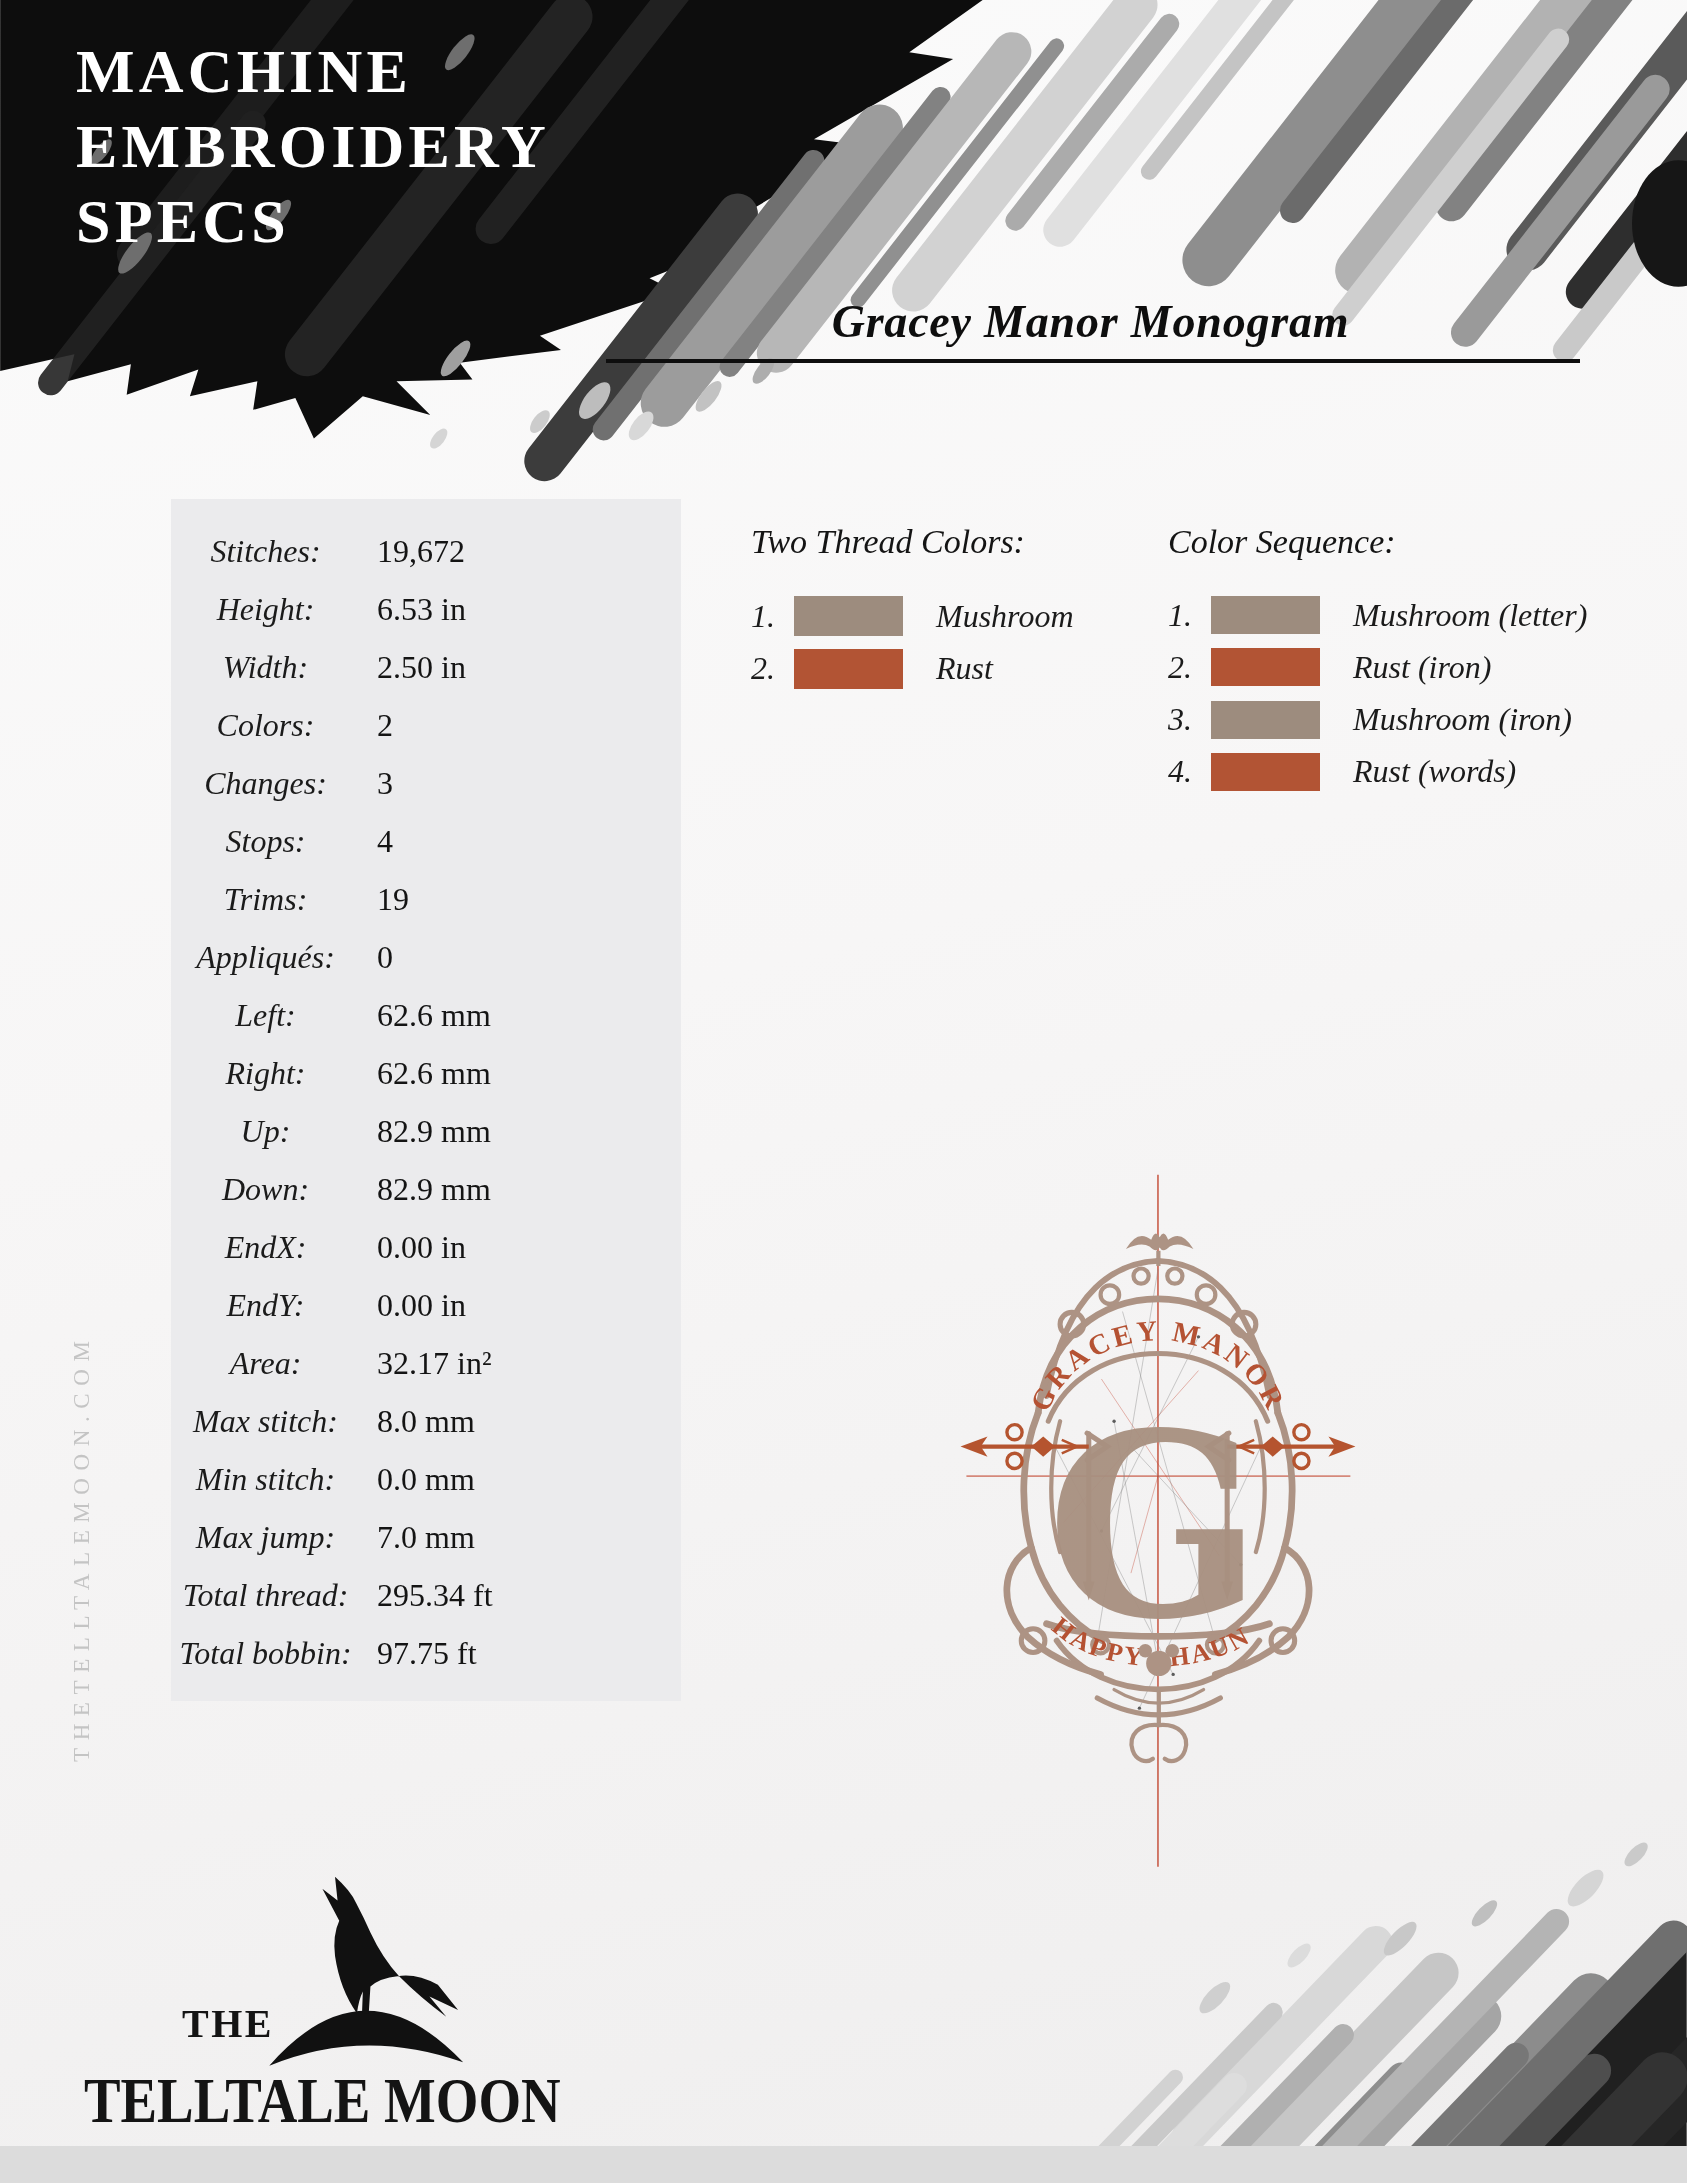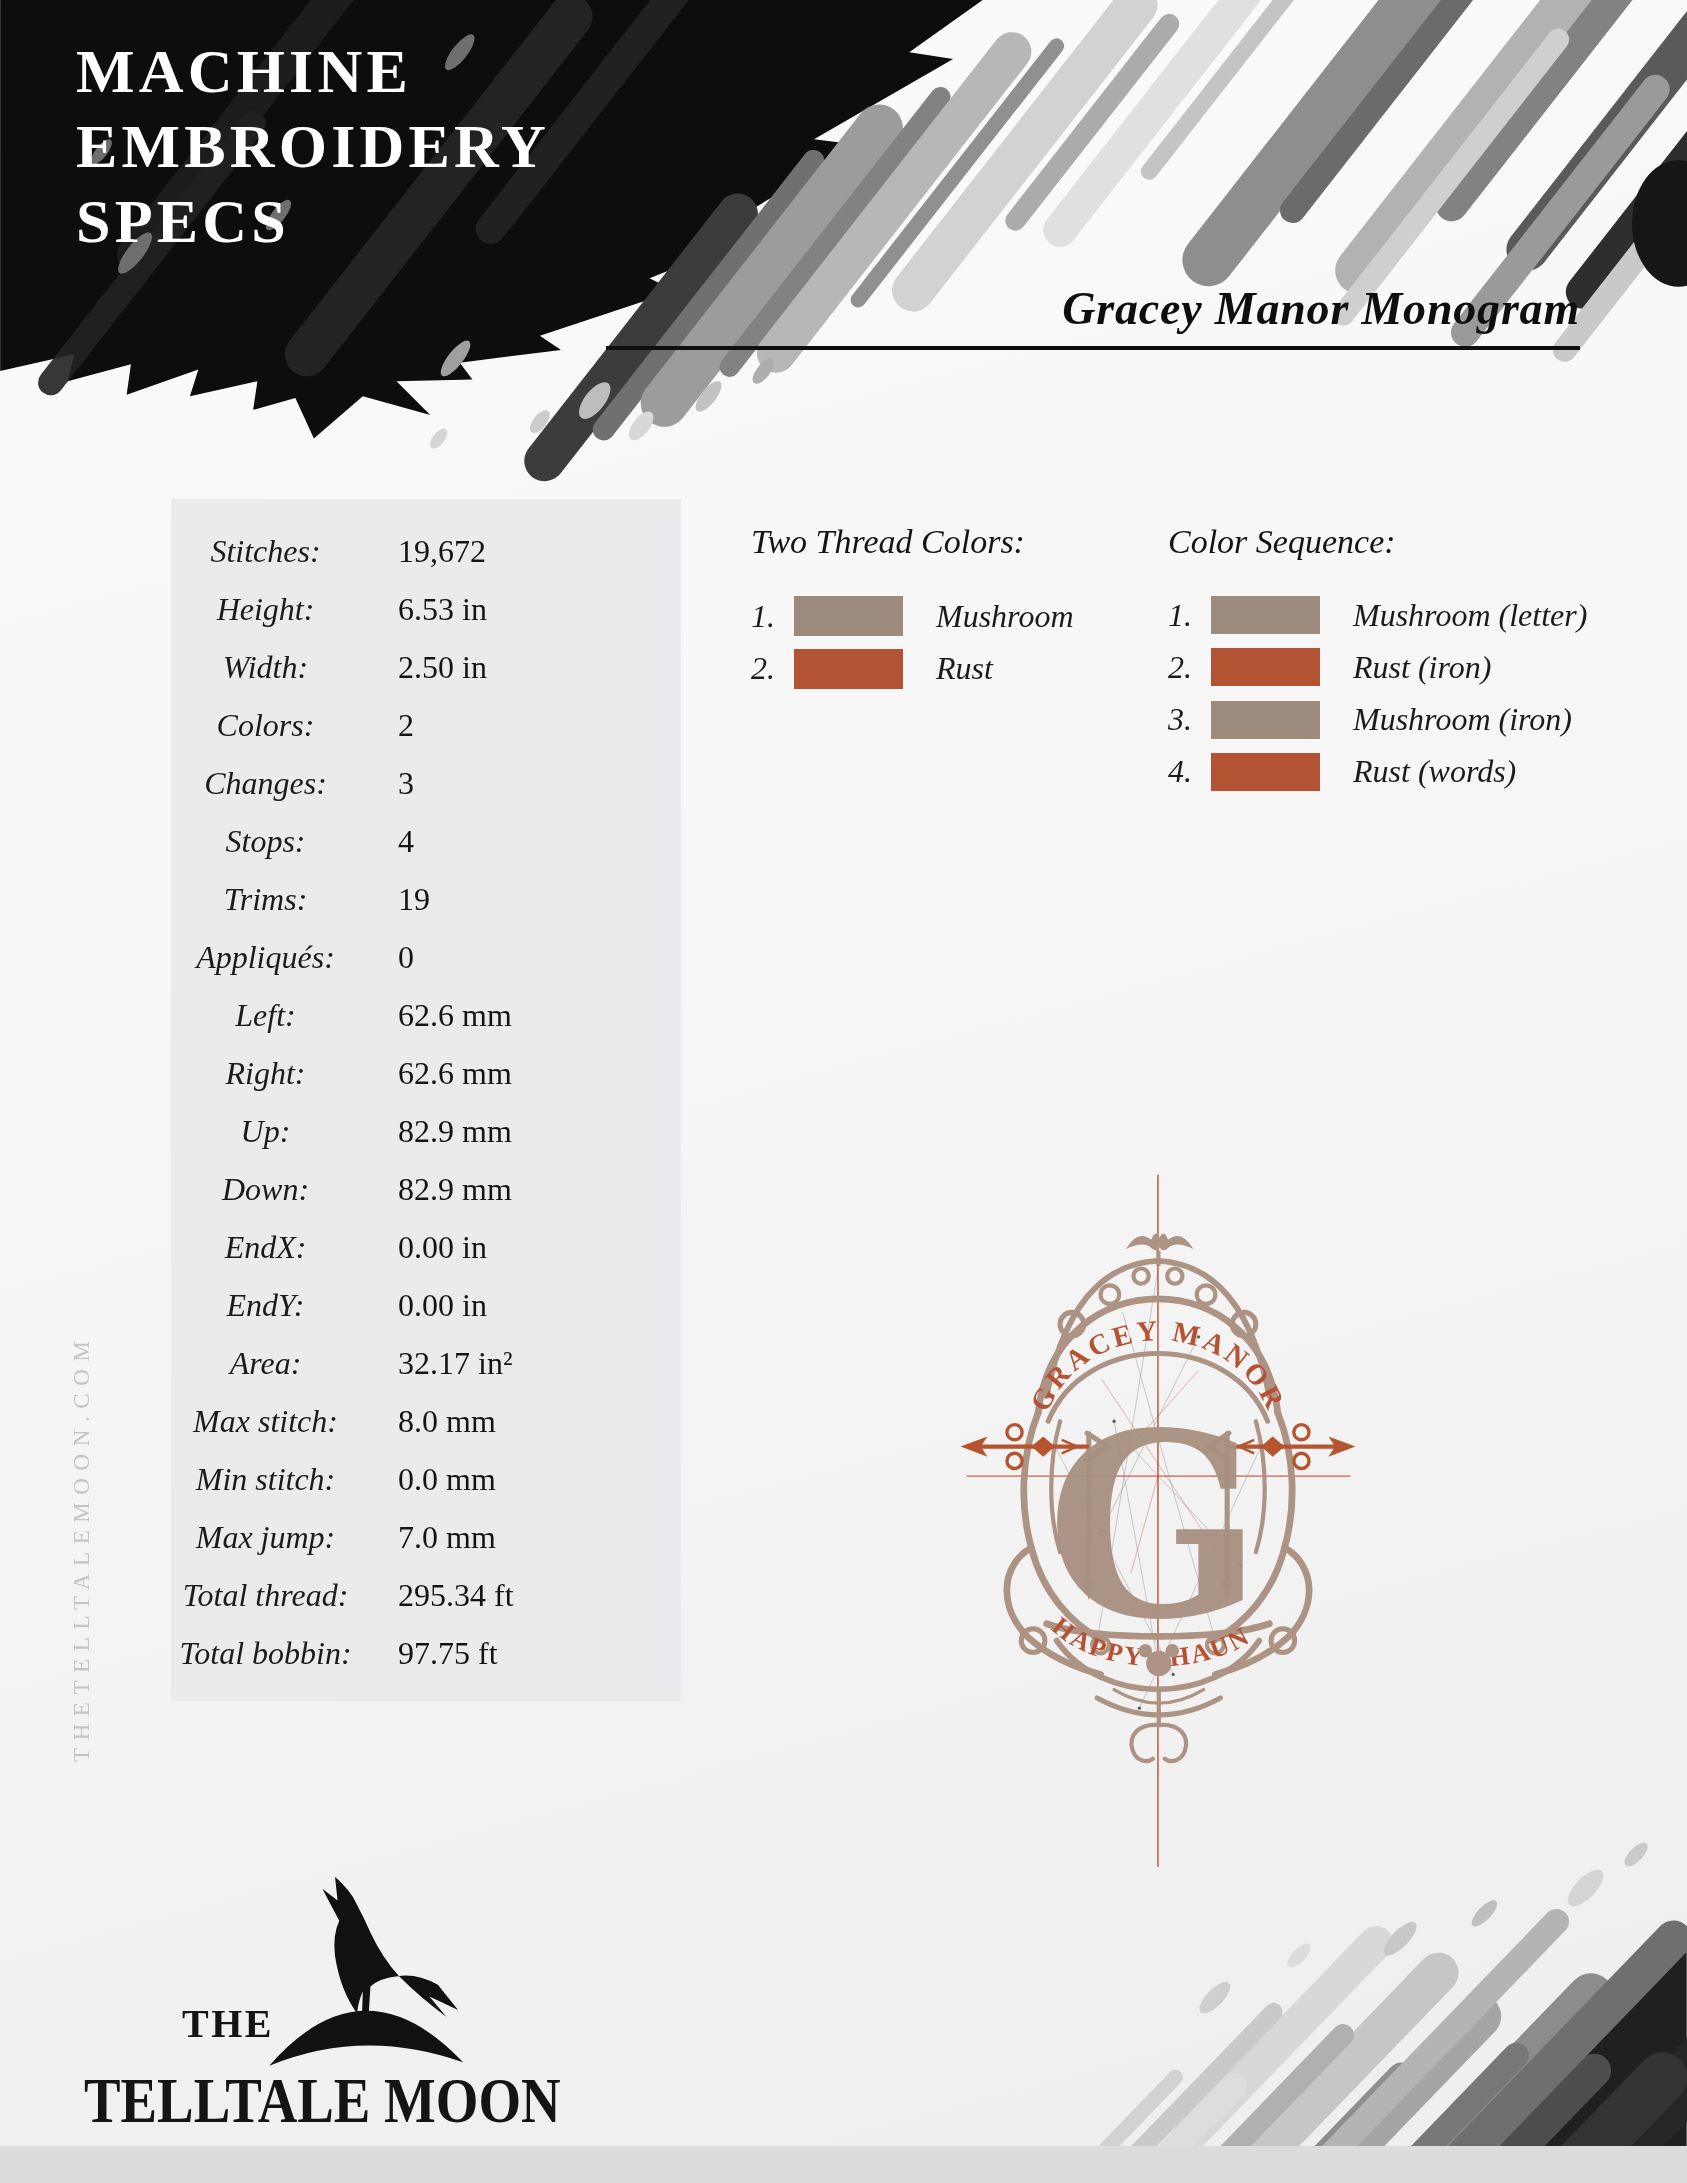--- a/index.html
+++ b/index.html
@@ -13,33 +13,33 @@
 
   
   .title-block{
     position:absolute;left:76px;top:34px;
     color:#ffffff;font-weight:700;font-size:62px;line-height:75px;
     letter-spacing:4.2px;font-family:"Liberation Serif",serif;
   }
   .title-line{display:block;}
 
   
-  .header-right{position:absolute;top:282px;right:107px;width:979px;text-align:right;}
+  .header-right{position:absolute;top:295px;right:107px;width:979px;text-align:center;}
   .design-name{font-size:46px;font-weight:700;font-style:italic;color:#0e0e0e;letter-spacing:0.8px;}
   .header-rule{margin-top:11px;margin-left:auto;width:974px;height:4.2px;background:#0e0e0e;}
   .size-label{margin-top:12.7px;font-size:46px;font-weight:700;font-style:italic;color:#0e0e0e;letter-spacing:0.8px;}
 
   
   .stats-panel{
     position:absolute;left:171px;top:499px;width:510px;height:1202px;
     background:#ebebed;box-sizing:border-box;padding-top:23.6px;
   }
   .stat-row{height:58px;display:flex;align-items:center;}
   .stat-label{width:189px;text-align:center;font-style:italic;font-size:32px;color:#1b1b1b;}
-  .stat-value{margin-left:38px;font-size:32px;color:#141414;}
+  .stat-value{margin-left:17px;font-size:32px;color:#141414;}
 
   
   .section-heading{position:absolute;font-style:italic;font-size:34px;color:#141414;}
   .tc-heading{left:751px;top:523px;}
   .cs-heading{left:1168px;top:523px;}
   .tc-items{position:absolute;left:751px;top:596px;display:flex;flex-direction:column;gap:12.7px;}
   .cs-items{position:absolute;left:1168px;top:596px;display:flex;flex-direction:column;gap:14.3px;}
   .color-row{display:flex;align-items:center;}
   .color-num{width:43px;font-style:italic;font-size:32px;color:#1b1b1b;}
   .swatch{width:109px;height:40px;}

